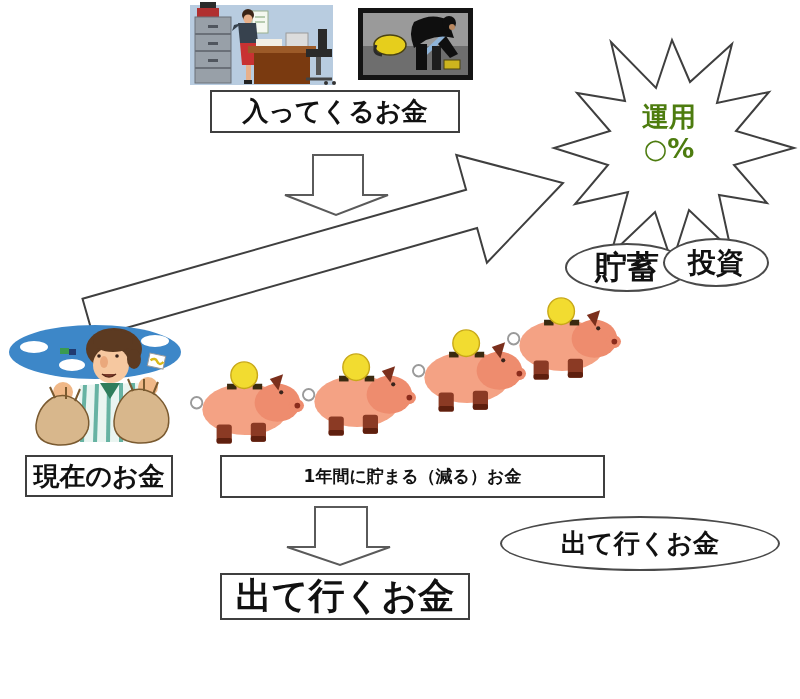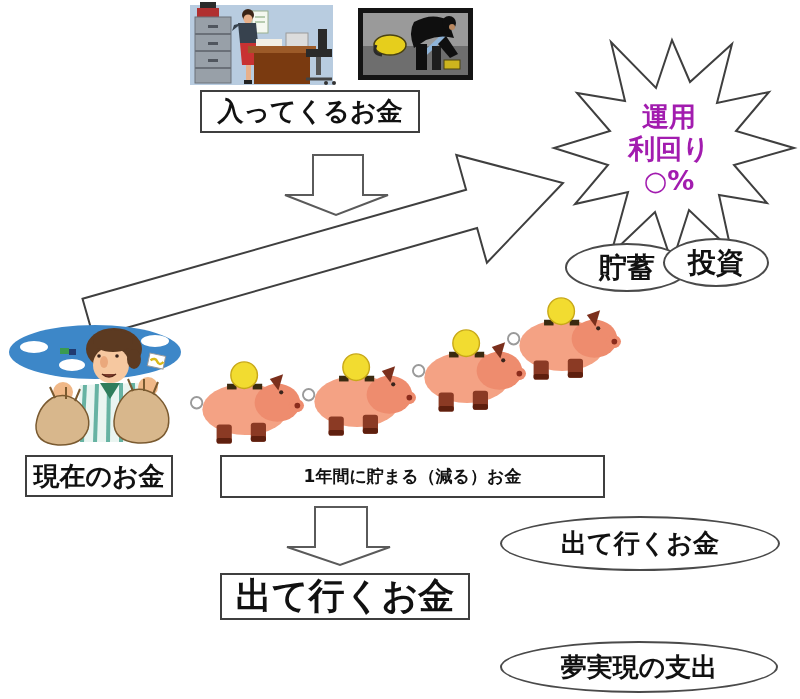--- a/index.html
+++ b/index.html
@@ -27,21 +27,21 @@
     border-radius:50%;
     display:flex;align-items:center;justify-content:center;
     font-weight:bold;color:#111;
     box-sizing:border-box;
     white-space:nowrap;
   }
   .starburst-text{
     position:absolute;
     left:593px;top:101px;width:152px;
     text-align:center;
-    font-weight:bold;color:#a21caf;
+    font-weight:bold;color:#4d7c0f;
     font-size:27px;line-height:32px;
   }
 </style>
 </head>
 <body>
 
 <div class="canvas">
 
   <svg class="layer" width="800" height="699" viewBox="0 0 800 699">
 
@@ -165,35 +165,33 @@
         <use href="#piggy"></use>
       </g>
     <g transform="translate(412,328) scale(0.95)">
         <use href="#piggy"></use>
       </g>
     <g transform="translate(507,296) scale(0.95)">
         <use href="#piggy"></use>
       </g>
   </svg>
 
-  <div class="box" style="left:200px;top:90px;width:220px;height:43px;font-size:26px;">入ってくるお金</div>
+  <div class="box" style="left:210px;top:90px;width:250px;height:43px;font-size:26px;">入ってくるお金</div>
 
   <div class="starburst-text">
     <div>運用</div>
-    <div>利回り</div>
     <div>○%</div>
   </div>
 
-  <div class="ellipse" style="left:565px;top:243px;width:124px;height:49px;font-size:28px;">貯蓄</div>
+  <div class="ellipse" style="left:565px;top:243px;width:124px;height:49px;font-size:32px;">貯蓄</div>
 
   <div class="ellipse" style="left:663px;top:238px;width:106px;height:49px;font-size:28px;">投資</div>
 
   <div class="box" style="left:25px;top:455px;width:148px;height:42px;font-size:26px;">現在のお金</div>
 
   <div class="box" style="left:220px;top:455px;width:385px;height:43px;font-size:17px;">1年間に貯まる（減る）お金</div>
 
   <div class="box" style="left:220px;top:573px;width:250px;height:47px;font-size:36px;">出て行くお金</div>
 
   <div class="ellipse" style="left:500px;top:516px;width:280px;height:55px;font-size:26px;">出て行くお金</div>
 
 
-  <div class="ellipse" style="left:500px;top:641px;width:278px;height:52px;font-size:26px;">夢実現の支出</div>
 </div>
 
 </body></html>

